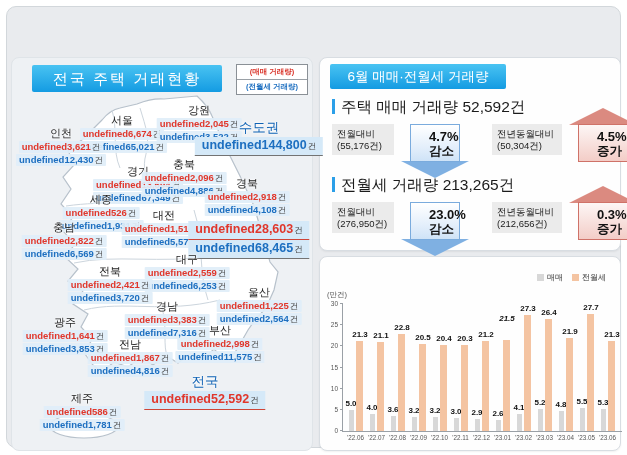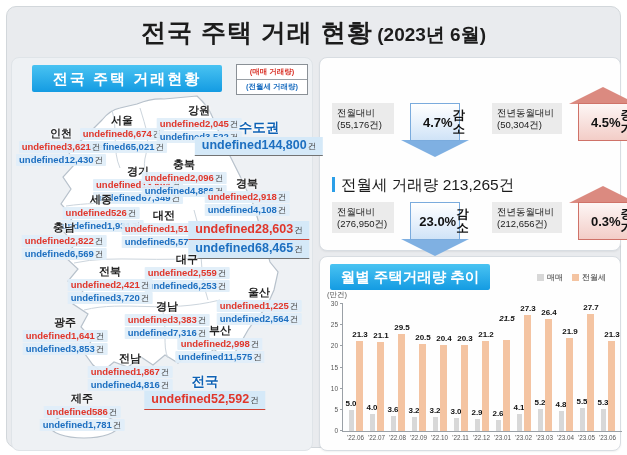--- a/index.html
+++ b/index.html
@@ -10,33 +10,33 @@
   .main-title{position:absolute;top:9px;left:0;width:100%;text-align:center;color:#1c1c1c;}
   .main-title .t-main{font-size:25px;font-weight:bold;letter-spacing:1px;}
   .main-title .t-sub{font-size:19px;font-weight:bold;}
   
   .map-panel{position:absolute;left:4px;top:50px;width:300px;height:392px;background:#eef1f4;
              border:1px solid #dfe4e8;border-radius:8px;}
   .white-panel{position:absolute;background:#fefefe;border:1px solid #d8dde2;border-radius:8px;
                box-shadow:0 1px 2px rgba(0,0,0,0.06);}
   .stats-panel{left:312px;top:50px;width:300px;height:192px;}
   .chart-panel{left:312px;top:249px;width:300px;height:193px;}
-  .badge{background:linear-gradient(180deg,#49c3f2 0%,#149be2 100%);color:#fff;font-weight:bold;
+  .badge{background:linear-gradient(180deg,#49c3f2 0%,#149be2 100%);color:#fff;font-weight:normal;
          text-align:center;border-radius:2px;}
   
   .map-badge{position:absolute;left:20px;top:7px;width:190px;height:27px;line-height:27px;
              font-size:15px;letter-spacing:2px;}
   .map-legend{position:absolute;right:4px;top:6px;width:70px;background:#fff;border:1px solid #8a9096;
               font-size:7.5px;font-weight:bold;text-align:center;}
   .map-legend .row{padding:2px 1px;line-height:10px;}
   .map-legend .row.sale{color:#d93228;border-bottom:1px solid #9aa0a6;}
   .map-legend .row.rent{color:#1d6fc0;}
   .korea-map{position:absolute;left:0;top:0;}
   .region{position:absolute;transform:translateX(-50%);text-align:center;z-index:2;}
-  .region .rname{font-size:11px;font-weight:bold;color:#222;line-height:12px;margin-bottom:2px;
+  .region .rname{font-size:11px;font-weight:normal;color:#222;line-height:12px;margin-bottom:2px;
                  text-shadow:0 0 3px #fff,0 0 3px #fff;}
   .region .chip{background:rgba(223,238,249,0.92);border-radius:1px;padding:0 3px;margin:1px auto 0;
                 width:max-content;font-size:9.5px;line-height:12px;}
   .region .chip .num{font-weight:bold;}
   .region .chip.sale .num{color:#e0372c;}
   .region .chip.rent .num{color:#1d6fc0;}
   .region .chip .suf{color:#444;font-size:8.5px;margin-left:1px;}
   .region.summary .rname{font-size:13.5px;color:#0f62b4;line-height:15px;}
   .region.summary .chip{background:#d5e9f8;padding:1px 7px;font-size:12.5px;line-height:15px;margin:0 auto;}
   .region.summary .chip.sale{border-bottom:1px solid #cf4437;border-radius:0;}
@@ -46,22 +46,22 @@
   .v-section{position:absolute;left:12px;right:10px;}
   .v-section.s0{top:39px;} .v-section.s1{top:117px;}
   .v-title{font-size:15.5px;color:#1b1b1b;white-space:nowrap;}
   .v-title .tick{display:inline-block;width:3px;height:15px;background:#2b9fe8;margin-right:6px;
                  vertical-align:-2px;}
   .v-title .val{letter-spacing:0;}
   .v-row{display:flex;margin-top:6px;align-items:flex-start;}
   .gray-box{background:#ebebeb;padding:4px 5px 3px;font-size:9.5px;color:#222;line-height:12px;flex:none;}
   .gray-box.b0{width:52px;} .gray-box.b1{width:60px;margin-left:32px;}
   .arrow{position:relative;width:50px;height:38px;margin-left:16px;flex:none;z-index:1;}
-  .arrow .body{width:100%;height:100%;box-sizing:border-box;display:flex;
-               justify-content:center;align-items:center;font-weight:bold;color:#111;position:relative;z-index:2;padding-left:18px;}
+  .arrow .body{width:100%;height:100%;box-sizing:border-box;display:flex;flex-direction:column;
+               justify-content:center;align-items:flex-start;font-weight:bold;color:#111;position:relative;z-index:2;padding-left:18px;}
   .arrow .pct{font-size:13px;line-height:15px;}
   .arrow .dir{font-size:12.5px;line-height:14px;}
   .arrow .head{position:absolute;left:50%;transform:translateX(-50%);width:0;height:0;}
   .arrow.down .body{border:1px solid #7aabdd;background:linear-gradient(180deg,#ffffff 0%,#e4effb 60%,#cfe3f7 100%);}
   .arrow.down .head{top:100%;margin-top:-1px;border-left:34px solid transparent;
                     border-right:34px solid transparent;border-top:17px solid #7fb0e2;}
   .arrow.up .body{border:1px solid #cf7268;background:linear-gradient(180deg,#fdf6f5 0%,#f3cdc7 100%);}
   .arrow.up .head{bottom:100%;margin-bottom:-1px;border-left:34px solid transparent;
                   border-right:34px solid transparent;border-bottom:17px solid #db8a80;}
   
@@ -85,24 +85,20 @@
   .blab.s0{left:5px;} .blab.s1{left:14px;}
   .xrow{position:absolute;left:25px;top:177px;display:flex;}
   .xlab{width:21px;flex:none;text-align:center;font-size:6.3px;color:#555;white-space:nowrap;}
 </style>
 </head>
 <body>
 
 <div class="frame">
   <div class="page">
 
-    <div class="main-title">
-      <span class="t-main">전국 주택 거래 현황</span>
-      <span class="t-sub">(2023년 6월)</span>
-    </div>
 
     <section class="map-panel">
       <div class="badge map-badge">전국 주택 거래현황</div>
       <div class="map-legend">
         <div class="row sale">(매매 거래량)</div>
         <div class="row rent">(전월세 거래량)</div>
       </div>
       <svg class="korea-map" width="300" height="392" viewBox="0 0 300 392">
         <path d="M90,62 Q98,52 108,50 L125,46 Q140,40 152,41 L185,38
                  Q196,48 200,58 L212,86 L228,118 L242,148 L250,176 L258,204 L266,214
@@ -198,40 +194,45 @@
           <div class="region normal" style="left: 53px; top: 258px;">
             <div class="rname">광주</div>
             <div class="chip sale"><span class="num">undefined1,641</span><span class="suf">건</span></div>
             <div class="chip rent"><span class="num">undefined3,853</span><span class="suf">건</span></div>
           </div>
           <div class="region normal" style="left: 208px; top: 266px;">
             <div class="rname">부산</div>
             <div class="chip sale"><span class="num">undefined2,998</span><span class="suf">건</span></div>
             <div class="chip rent"><span class="num">undefined11,575</span><span class="suf">건</span></div>
           </div>
-          <div class="region normal" style="left: 118px; top: 294px;">
+          <div class="region normal" style="left: 118px; top: 280px;">
             <div class="rname">전남</div>
             <div class="chip sale"><span class="num">undefined1,867</span><span class="suf">건</span></div>
             <div class="chip rent"><span class="num">undefined4,816</span><span class="suf">건</span></div>
           </div>
           <div class="region summary" style="left: 193px; top: 316px;">
             <div class="rname">전국</div>
             <div class="chip sale"><span class="num">undefined52,592</span><span class="suf">건</span></div>
           </div>
           <div class="region normal" style="left: 70px; top: 334px;">
             <div class="rname">제주</div>
             <div class="chip sale"><span class="num">undefined586</span><span class="suf">건</span></div>
             <div class="chip rent"><span class="num">undefined1,781</span><span class="suf">건</span></div>
           </div>
         </div>
     </section>
 
     <section class="white-panel stats-panel">
+      <div class="badge stats-badge">6월 매매·전월세 거래량</div>
 
       <div class="v-section s0">
+        <div class="v-title">
+          <span class="tick"></span><span>주택 매매 거래량</span>
+          <span class="val">52,592건</span>
+        </div>
         <div class="v-row">
           <div class="gray-box b0">
             <div>전월대비</div>
             <div>(55,176건)</div>
           </div>
           <div class="arrow down">
             <div class="body">
               <div class="pct">4.7%</div>
               <div class="dir">감소</div>
             </div>
@@ -277,21 +278,20 @@
               <div class="pct">0.3%</div>
               <div class="dir">증가</div>
             </div>
             <div class="head"></div>
           </div>
         </div>
       </div>
     </section>
 
     <section class="white-panel chart-panel">
-      <div class="badge chart-badge">월별 주택거래량 추이</div>
       <div class="chart-legend">
         <span class="item">
           <span class="sw" id="sw0" style="background: rgb(216, 216, 216);"></span>
           <span>매매</span>
         </span>
         <span class="item">
           <span class="sw" id="sw1" style="background: rgb(244, 196, 162);"></span>
           <span>전월세</span>
         </span>
       </div>
@@ -316,21 +316,21 @@
             <div class="group">
               <div class="bar s0" style="height: 16.9333px; background: rgb(216, 216, 216);"></div>
               <div class="blab s0" style="bottom: 18.9333px;">4.0</div>
               <div class="bar s1" style="height: 89.3233px; background: rgb(244, 196, 162);"></div>
               <div class="blab s1" style="bottom: 91.3233px;">21.1</div>
             </div>
             <div class="group">
               <div class="bar s0" style="height: 15.24px; background: rgb(216, 216, 216);"></div>
               <div class="blab s0" style="bottom: 17.24px;">3.6</div>
               <div class="bar s1" style="height: 96.52px; background: rgb(244, 196, 162);"></div>
-              <div class="blab s1" style="bottom: 98.52px;">29.5</div>
+              <div class="blab s1" style="bottom: 98.52px;">22.8</div>
             </div>
             <div class="group">
               <div class="bar s0" style="height: 13.5467px; background: rgb(216, 216, 216);"></div>
               <div class="blab s0" style="bottom: 15.5467px;">3.2</div>
               <div class="bar s1" style="height: 86.7833px; background: rgb(244, 196, 162);"></div>
               <div class="blab s1" style="bottom: 88.7833px;">20.5</div>
             </div>
             <div class="group">
               <div class="bar s0" style="height: 13.5467px; background: rgb(216, 216, 216);"></div>
               <div class="blab s0" style="bottom: 15.5467px;">3.2</div>

